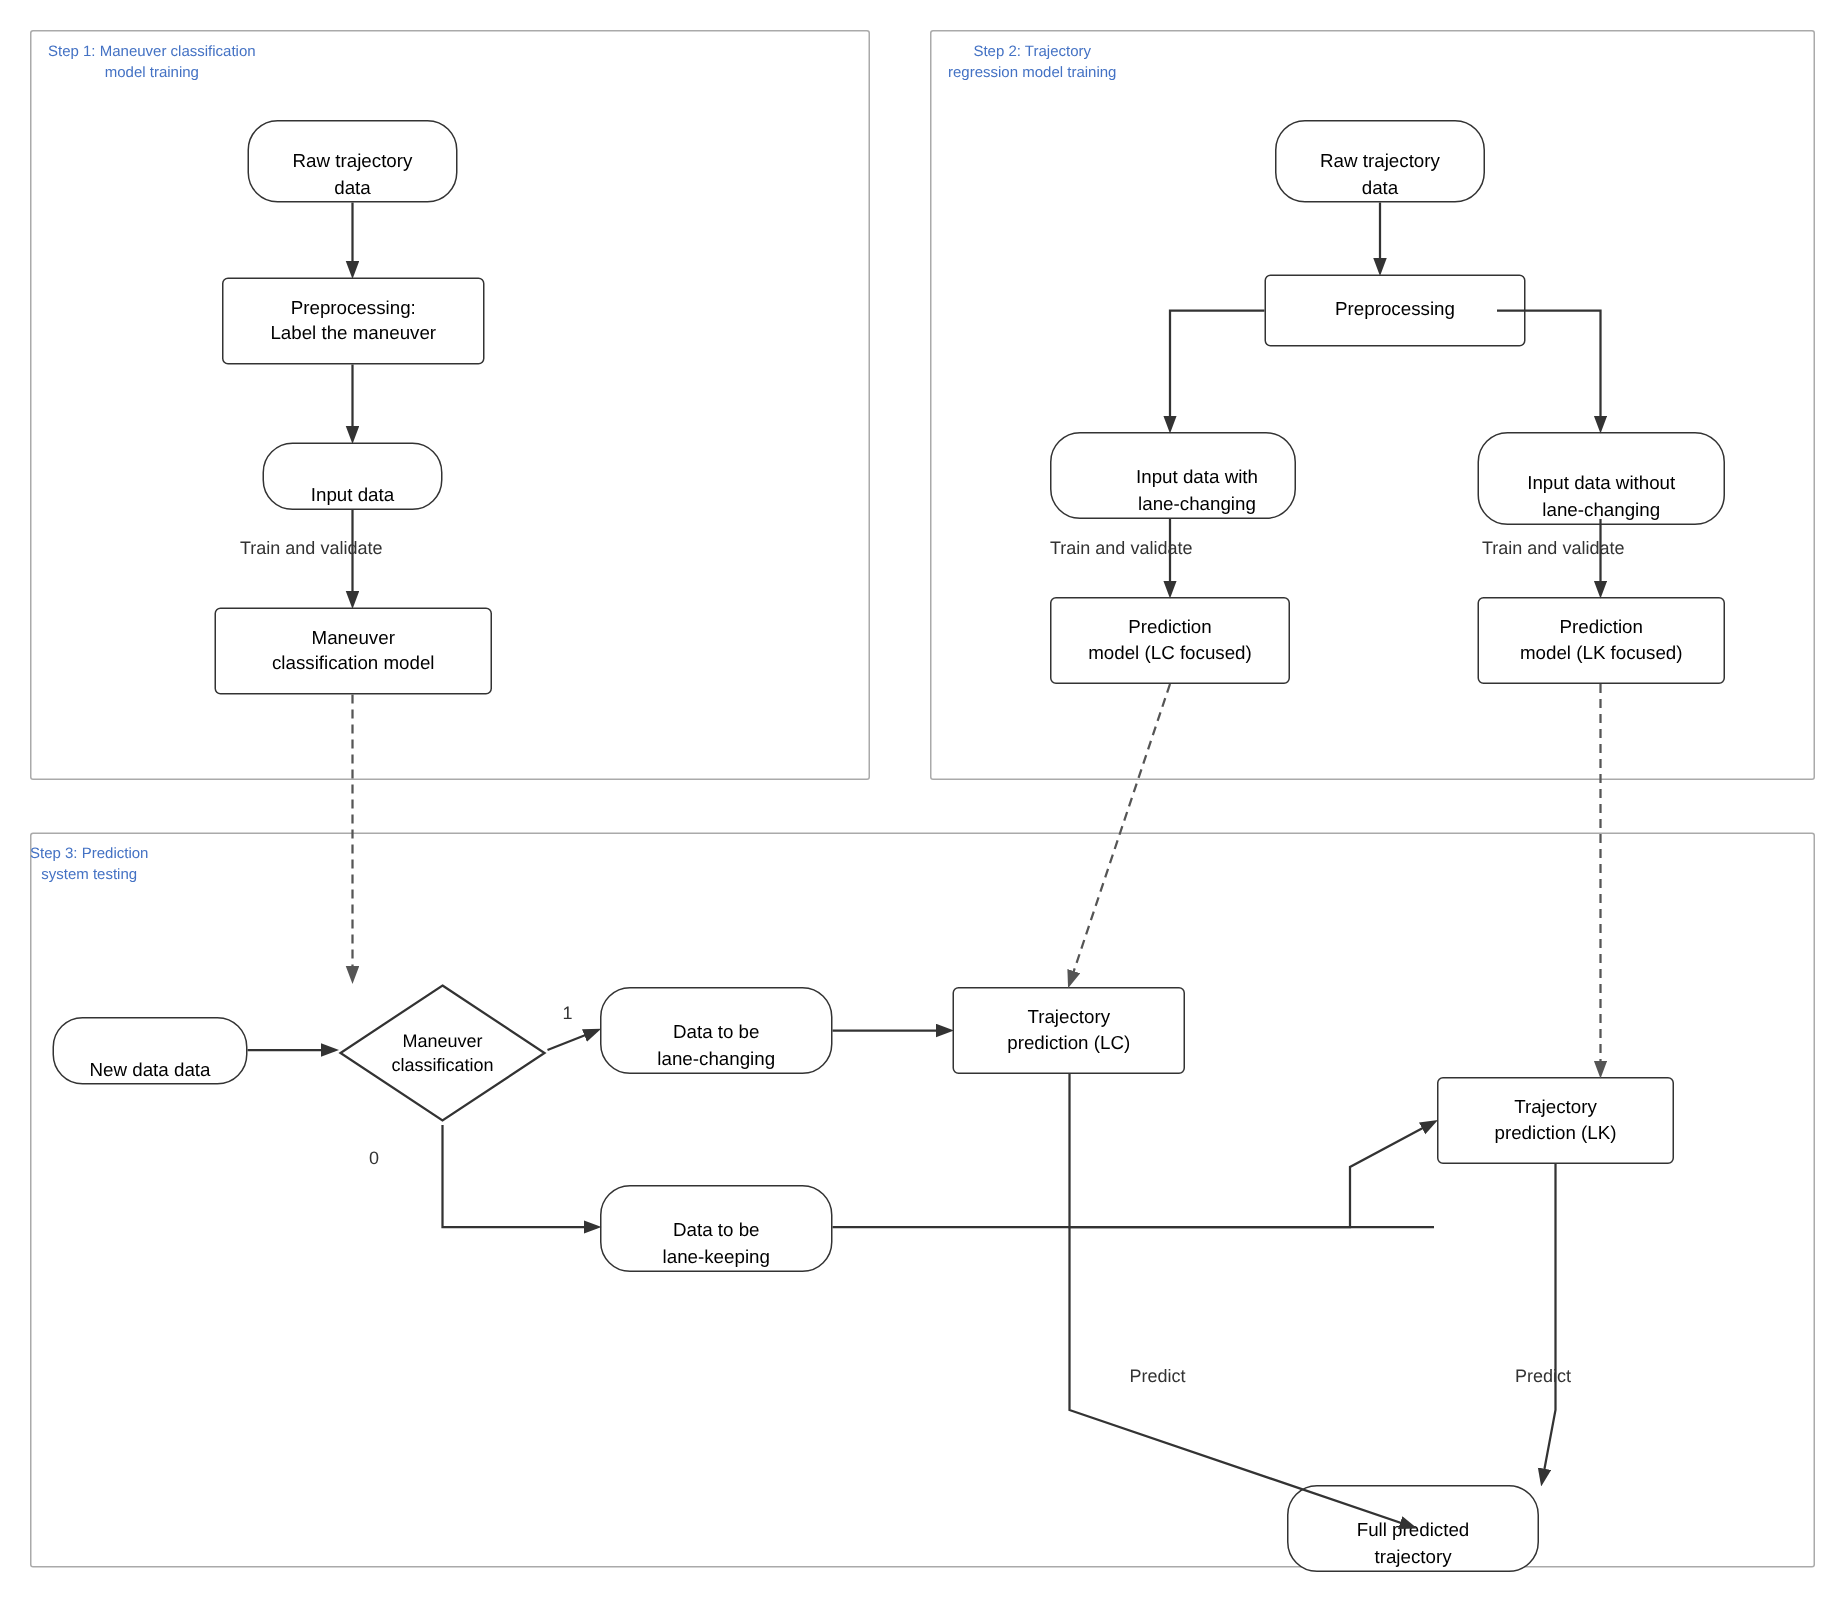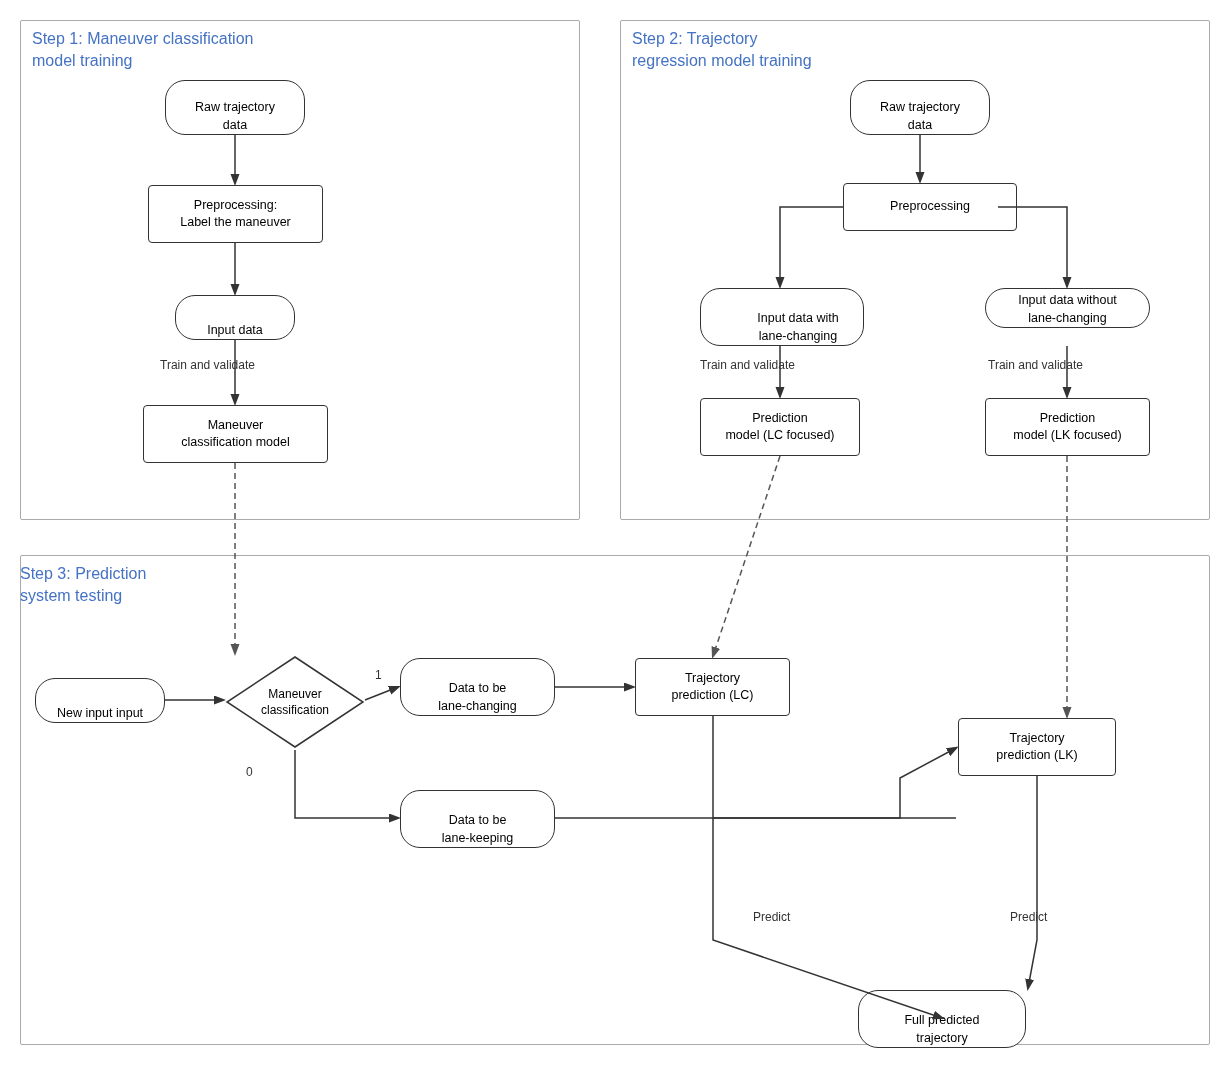--- a/index.html
+++ b/index.html
@@ -21,22 +21,23 @@
     }
     
     .step-box {
       position: absolute;
       border: 1.5px solid #aaa;
       border-radius: 2px;
     }
     .step-label {
       position: absolute;
       color: #4472c4;
-      font-size: 16px;
+      font-size: 10px;
       line-height: 1.4;
+      text-align: center;
     }
     
     .node {
       position: absolute;
       display: flex;
       align-items: center;
       justify-content: center;
       text-align: center;
       font-size: 12.5px;
       line-height: 1.4;
@@ -118,38 +119,38 @@
   </div>
 
   <div class="node node-rect" style="left:843px;top:183px;width:174px;height:48px;">
     <span>Preprocessing</span>
   </div>
 
   <div class="node node-rounded" style="left:700px;top:288px;width:164px;height:58px;padding-left:32px;">
     <span>Input data with<br>lane-changing</span>
   </div>
 
-  <div class="node node-rounded" style="left:985px;top:288px;width:165px;height:40px;">
+  <div class="node node-rounded" style="left:985px;top:288px;width:165px;height:62px;">
     <span>Input data without<br>lane-changing</span>
   </div>
 
   <div class="arrow-label" style="left:700px;top:358px;">Train and validate</div>
 
   <div class="arrow-label" style="left:988px;top:358px;">Train and validate</div>
 
   <div class="node node-rect" style="left:700px;top:398px;width:160px;height:58px;">
     <span>Prediction<br>model (LC focused)</span>
   </div>
 
   <div class="node node-rect" style="left:985px;top:398px;width:165px;height:58px;">
     <span>Prediction<br>model (LK focused)</span>
   </div>
 
   <div class="node node-rounded" style="left:35px;top:678px;width:130px;height:45px;">
-    <span>New input input</span>
+    <span>New data data</span>
   </div>
 
   <div class="node node-diamond" style="left:225px;top:655px;width:140px;height:95px;">
     <svg class="diamond-shape" viewBox="0 0 140 95" xmlns="http://www.w3.org/2000/svg">
       <polygon points="70,2 138,47 70,92 2,47" fill="white" stroke="#333" stroke-width="1.5"></polygon>
     </svg>
     <span style="position:relative;z-index:2;font-size:12px;text-align:center;line-height:1.3;">Maneuver<br>classification</span>
   </div>
 
   <div class="arrow-label" style="left:375px;top:668px;">1</div>

